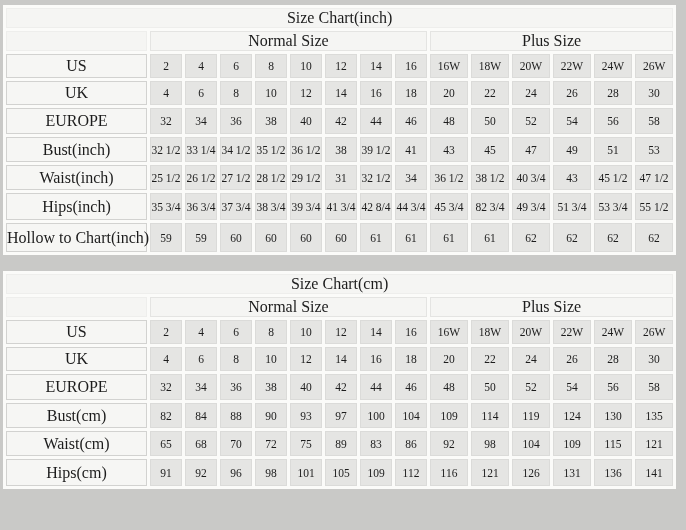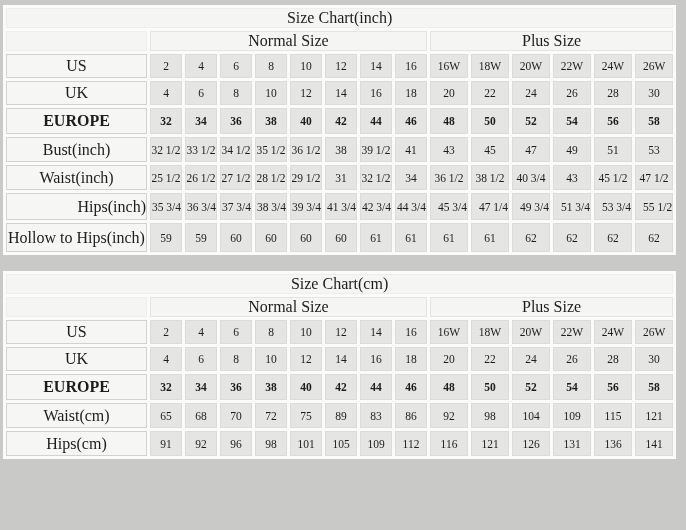--- a/index.html
+++ b/index.html
@@ -64,24 +64,24 @@
     background: #f5f5f3;
   }
   td.data-cell {
     background: #e5e5e3;
     font-size: 11.5px;
     border-color: #dbdbd9;
   }
   
   table.size-table tr:nth-child(3) td,
   table.size-table tr:nth-child(4) td { height: 22px; }
-  table.size-table tr:nth-child(5) td { height: 24px; font-weight: bold; }
+  table.size-table tr:nth-child(5) td { height: 24px; }
   table.size-table tr:nth-child(6) td,
   table.size-table tr:nth-child(7) td { height: 23px; }
-  table.size-table tr:nth-child(8) td { height: 25px; text-align: right; }
+  table.size-table tr:nth-child(8) td { height: 25px; }
   table.size-table tr:nth-child(9) td { height: 27px; }
 </style>
 </head>
 <body>
 
 <div class="page">
 
   <table class="size-table">
     <colgroup>
       <col class="col-label">
@@ -156,21 +156,21 @@
           <td class="data-cell" colspan="1">48</td>
           <td class="data-cell" colspan="1">50</td>
           <td class="data-cell" colspan="1">52</td>
           <td class="data-cell" colspan="1">54</td>
           <td class="data-cell" colspan="1">56</td>
           <td class="data-cell" colspan="1">58</td>
         </tr>
         <tr>
           <td class="label-cell" colspan="1">Bust(inch)</td>
           <td class="data-cell" colspan="1">32 1/2</td>
-          <td class="data-cell" colspan="1">33 1/2</td>
+          <td class="data-cell" colspan="1">33 1/4</td>
           <td class="data-cell" colspan="1">34 1/2</td>
           <td class="data-cell" colspan="1">35 1/2</td>
           <td class="data-cell" colspan="1">36 1/2</td>
           <td class="data-cell" colspan="1">38</td>
           <td class="data-cell" colspan="1">39 1/2</td>
           <td class="data-cell" colspan="1">41</td>
           <td class="data-cell" colspan="1">43</td>
           <td class="data-cell" colspan="1">45</td>
           <td class="data-cell" colspan="1">47</td>
           <td class="data-cell" colspan="1">49</td>
@@ -195,31 +195,31 @@
           <td class="data-cell" colspan="1">47 1/2</td>
         </tr>
         <tr>
           <td class="label-cell" colspan="1">Hips(inch)</td>
           <td class="data-cell" colspan="1">35 3/4</td>
           <td class="data-cell" colspan="1">36 3/4</td>
           <td class="data-cell" colspan="1">37 3/4</td>
           <td class="data-cell" colspan="1">38 3/4</td>
           <td class="data-cell" colspan="1">39 3/4</td>
           <td class="data-cell" colspan="1">41 3/4</td>
-          <td class="data-cell" colspan="1">42 3/4</td>
+          <td class="data-cell" colspan="1">42 8/4</td>
           <td class="data-cell" colspan="1">44 3/4</td>
           <td class="data-cell" colspan="1">45 3/4</td>
-          <td class="data-cell" colspan="1">47 1/4</td>
+          <td class="data-cell" colspan="1">82 3/4</td>
           <td class="data-cell" colspan="1">49 3/4</td>
           <td class="data-cell" colspan="1">51 3/4</td>
           <td class="data-cell" colspan="1">53 3/4</td>
           <td class="data-cell" colspan="1">55 1/2</td>
         </tr>
         <tr>
-          <td class="label-cell" colspan="1">Hollow to Hips(inch)</td>
+          <td class="label-cell" colspan="1">Hollow to Chart(inch)</td>
           <td class="data-cell" colspan="1">59</td>
           <td class="data-cell" colspan="1">59</td>
           <td class="data-cell" colspan="1">60</td>
           <td class="data-cell" colspan="1">60</td>
           <td class="data-cell" colspan="1">60</td>
           <td class="data-cell" colspan="1">60</td>
           <td class="data-cell" colspan="1">61</td>
           <td class="data-cell" colspan="1">61</td>
           <td class="data-cell" colspan="1">61</td>
           <td class="data-cell" colspan="1">61</td>
@@ -305,20 +305,37 @@
           <td class="data-cell" colspan="1">44</td>
           <td class="data-cell" colspan="1">46</td>
           <td class="data-cell" colspan="1">48</td>
           <td class="data-cell" colspan="1">50</td>
           <td class="data-cell" colspan="1">52</td>
           <td class="data-cell" colspan="1">54</td>
           <td class="data-cell" colspan="1">56</td>
           <td class="data-cell" colspan="1">58</td>
         </tr>
         <tr>
+          <td class="label-cell" colspan="1">Bust(cm)</td>
+          <td class="data-cell" colspan="1">82</td>
+          <td class="data-cell" colspan="1">84</td>
+          <td class="data-cell" colspan="1">88</td>
+          <td class="data-cell" colspan="1">90</td>
+          <td class="data-cell" colspan="1">93</td>
+          <td class="data-cell" colspan="1">97</td>
+          <td class="data-cell" colspan="1">100</td>
+          <td class="data-cell" colspan="1">104</td>
+          <td class="data-cell" colspan="1">109</td>
+          <td class="data-cell" colspan="1">114</td>
+          <td class="data-cell" colspan="1">119</td>
+          <td class="data-cell" colspan="1">124</td>
+          <td class="data-cell" colspan="1">130</td>
+          <td class="data-cell" colspan="1">135</td>
+        </tr>
+        <tr>
           <td class="label-cell" colspan="1">Waist(cm)</td>
           <td class="data-cell" colspan="1">65</td>
           <td class="data-cell" colspan="1">68</td>
           <td class="data-cell" colspan="1">70</td>
           <td class="data-cell" colspan="1">72</td>
           <td class="data-cell" colspan="1">75</td>
           <td class="data-cell" colspan="1">89</td>
           <td class="data-cell" colspan="1">83</td>
           <td class="data-cell" colspan="1">86</td>
           <td class="data-cell" colspan="1">92</td>

